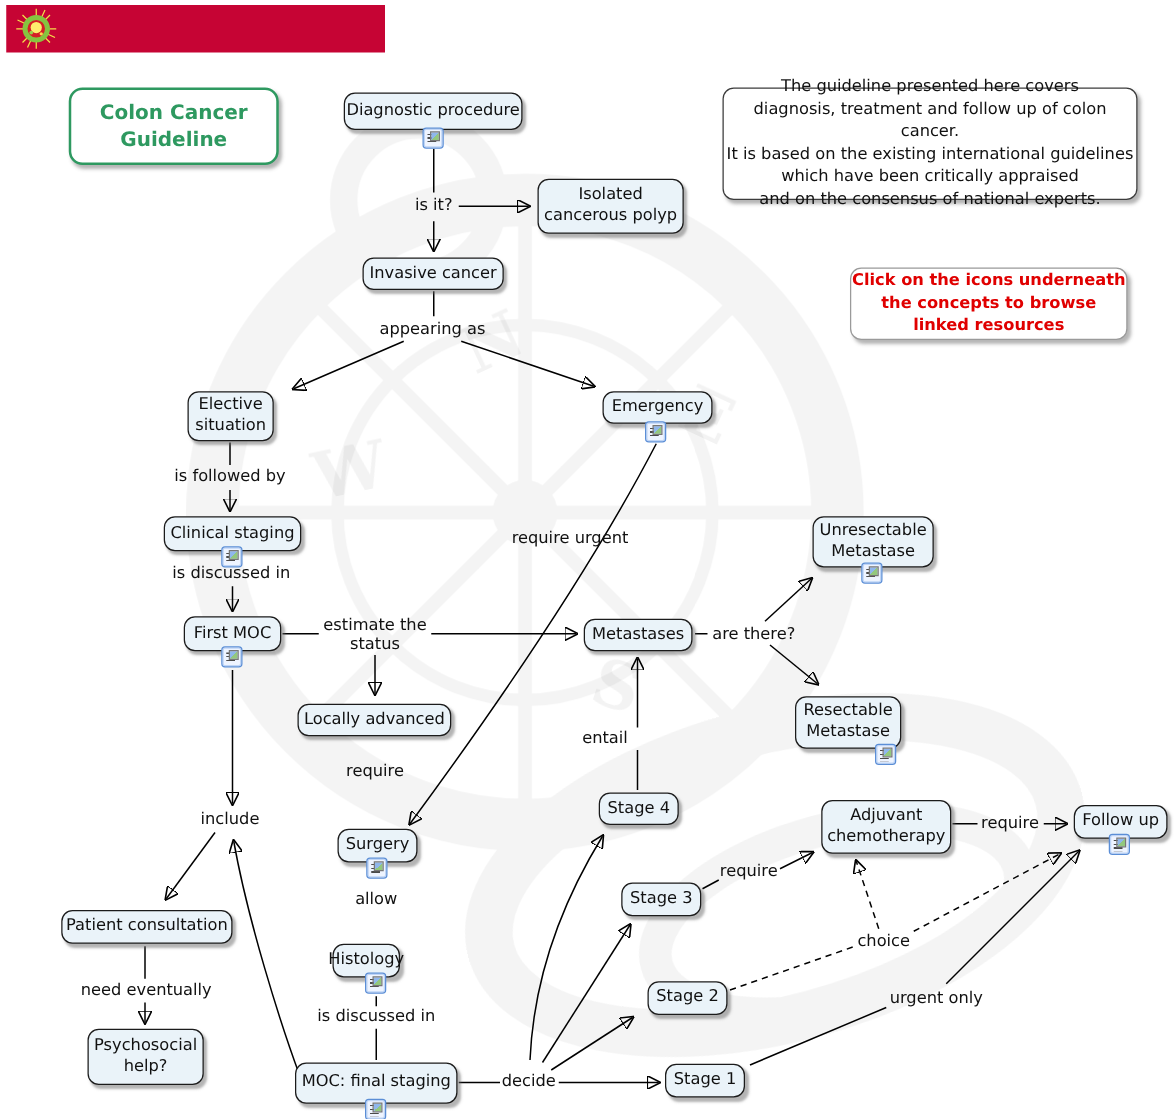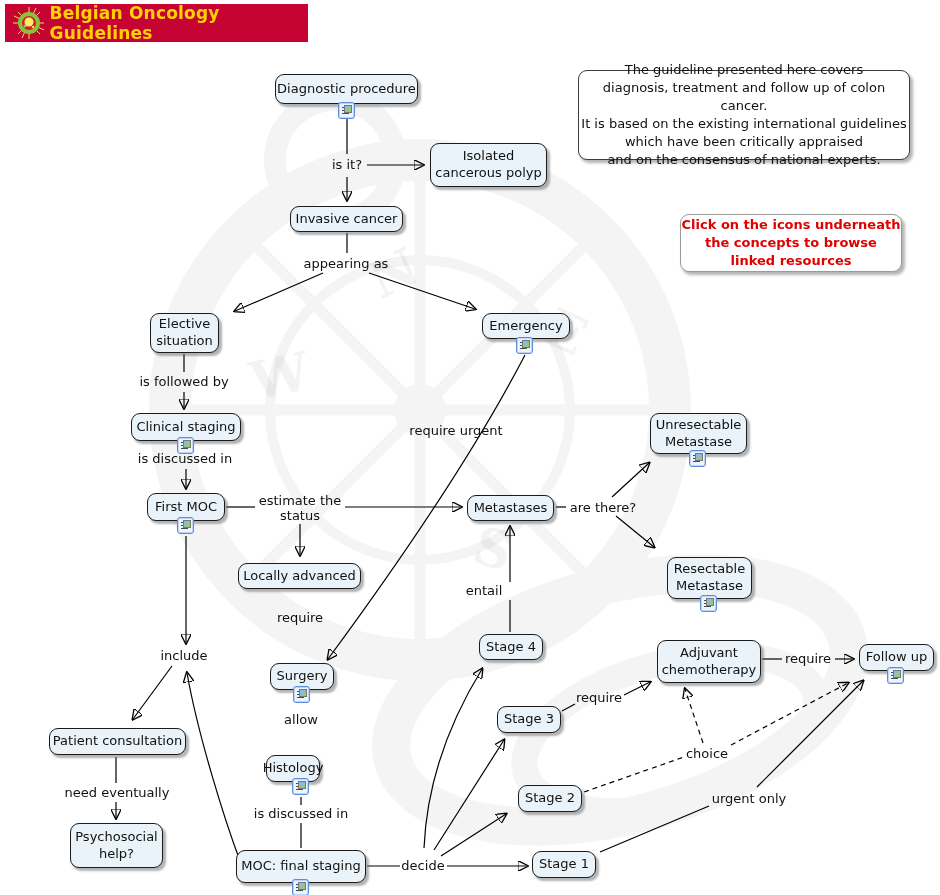--- a/index.html
+++ b/index.html
@@ -143,23 +143,24 @@
         <line x1="18" y1="17" x2="25" y2="2"></line>
           <line x1="18" y1="17" x2="11" y2="32"></line>
         <line x1="18" y1="17" x2="33" y2="24"></line>
           <line x1="18" y1="17" x2="3" y2="10"></line>
       </g>
       <circle cx="18" cy="17" r="9" fill="#d61f26" stroke="#86c440" stroke-width="4"></circle>
       <circle cx="18" cy="16" r="4.5" fill="#ffee6e"></circle>
       <circle cx="14" cy="20" r="1.5" fill="#9ad24a"></circle>
       <circle cx="22" cy="21" r="1.3" fill="#ffd84d"></circle>
     </svg>
-    <span class="banner-title">Belgian Oncology Guidelines</span>
   </div>
 
+  <div class="round-box title-box">Colon Cancer
+Guideline</div>
   <div class="round-box info-box">The guideline presented here covers
 diagnosis, treatment and follow up of colon cancer.
 It is based on the existing international guidelines
 which have been critically appraised
 and on the consensus of national experts.</div>
   <div class="round-box note-box">Click on the icons underneath
 the concepts to browse
 linked resources</div>
 
   <div class="node" style="left:430px;top:143px;width:117px;height:44px"><span>Isolated
@@ -167,21 +168,21 @@
   <div class="node" style="left:275px;top:74px;width:143px;height:30px"><span>Diagnostic procedure</span></div>
   <div class="node" style="left:290px;top:206px;width:113px;height:26px"><span>Invasive cancer</span></div>
   <div class="node" style="left:150px;top:313px;width:69px;height:40px"><span>Elective
 situation</span></div>
   <div class="node" style="left:482px;top:313px;width:88px;height:26px"><span>Emergency</span></div>
   <div class="node" style="left:131px;top:413px;width:110px;height:28px"><span>Clinical staging</span></div>
   <div class="node" style="left:147px;top:493px;width:78px;height:28px"><span>First MOC</span></div>
   <div class="node" style="left:467px;top:495px;width:87px;height:26px"><span>Metastases</span></div>
   <div class="node" style="left:650px;top:413px;width:97px;height:41px"><span>Unresectable
 Metastase</span></div>
-  <div class="node" style="left:667px;top:557px;width:85px;height:42px"><span>Resectable
+  <div class="node" style="left:636px;top:557px;width:85px;height:42px"><span>Resectable
 Metastase</span></div>
   <div class="node" style="left:238px;top:563px;width:123px;height:26px"><span>Locally advanced</span></div>
   <div class="node" style="left:270px;top:663px;width:64px;height:27px"><span>Surgery</span></div>
   <div class="node" style="left:266px;top:755px;width:54px;height:27px"><span>Histology</span></div>
   <div class="node" style="left:49px;top:728px;width:137px;height:27px"><span>Patient consultation</span></div>
   <div class="node" style="left:70px;top:823px;width:93px;height:45px"><span>Psychosocial
 help?</span></div>
   <div class="node" style="left:236px;top:850px;width:130px;height:33px"><span>MOC: final staging</span></div>
   <div class="node" style="left:532px;top:851px;width:64px;height:27px"><span>Stage 1</span></div>
   <div class="node" style="left:518px;top:785px;width:64px;height:27px"><span>Stage 2</span></div>

